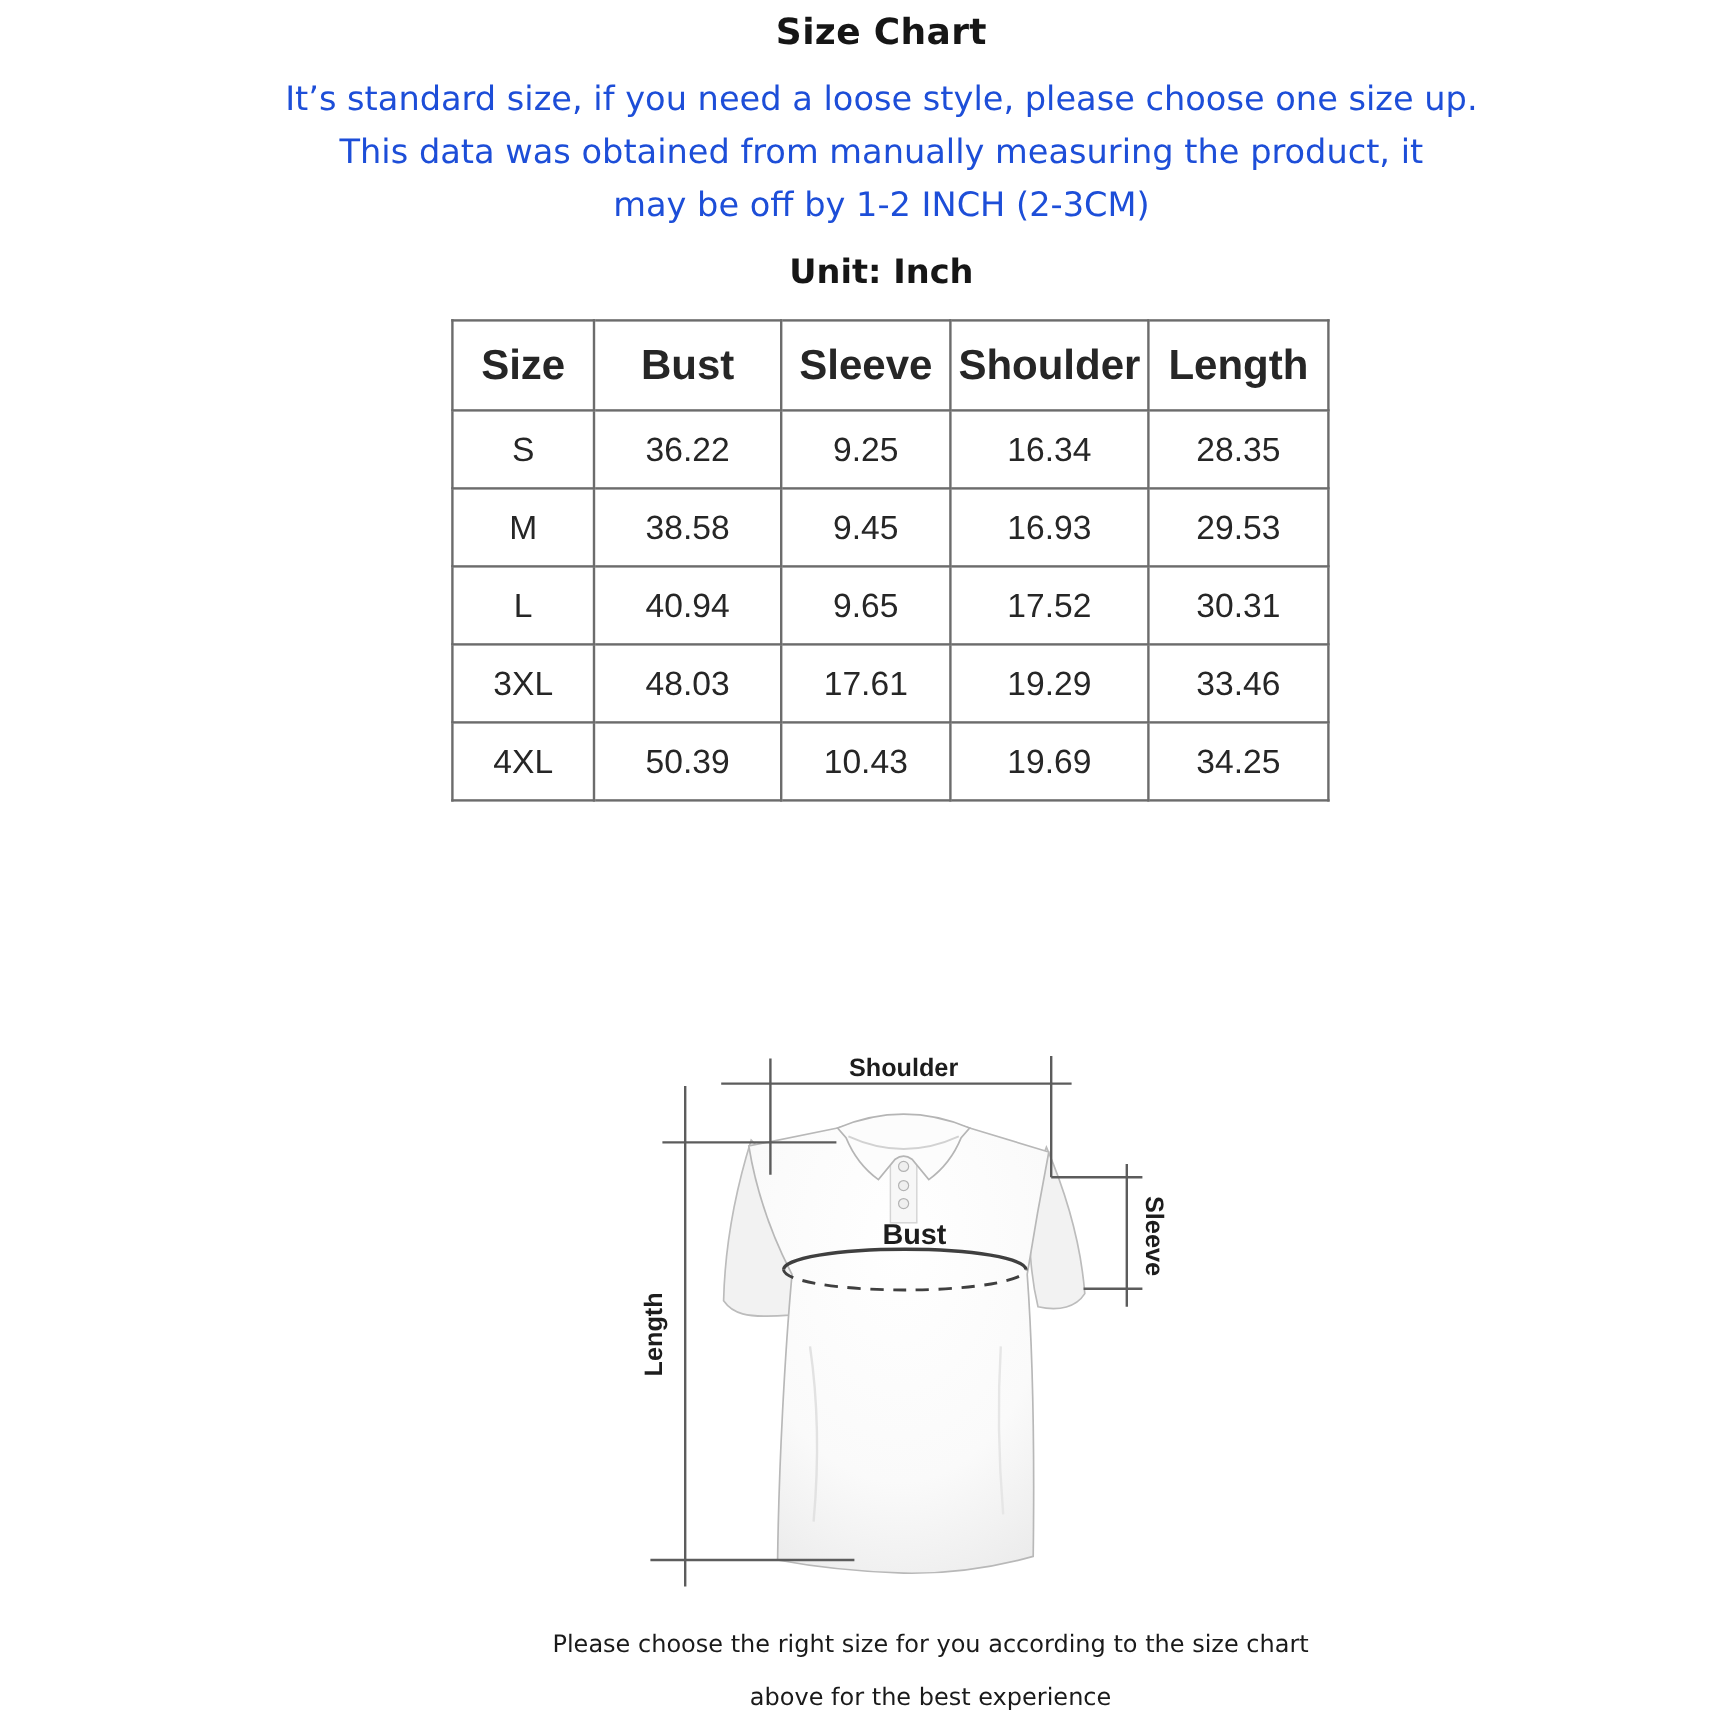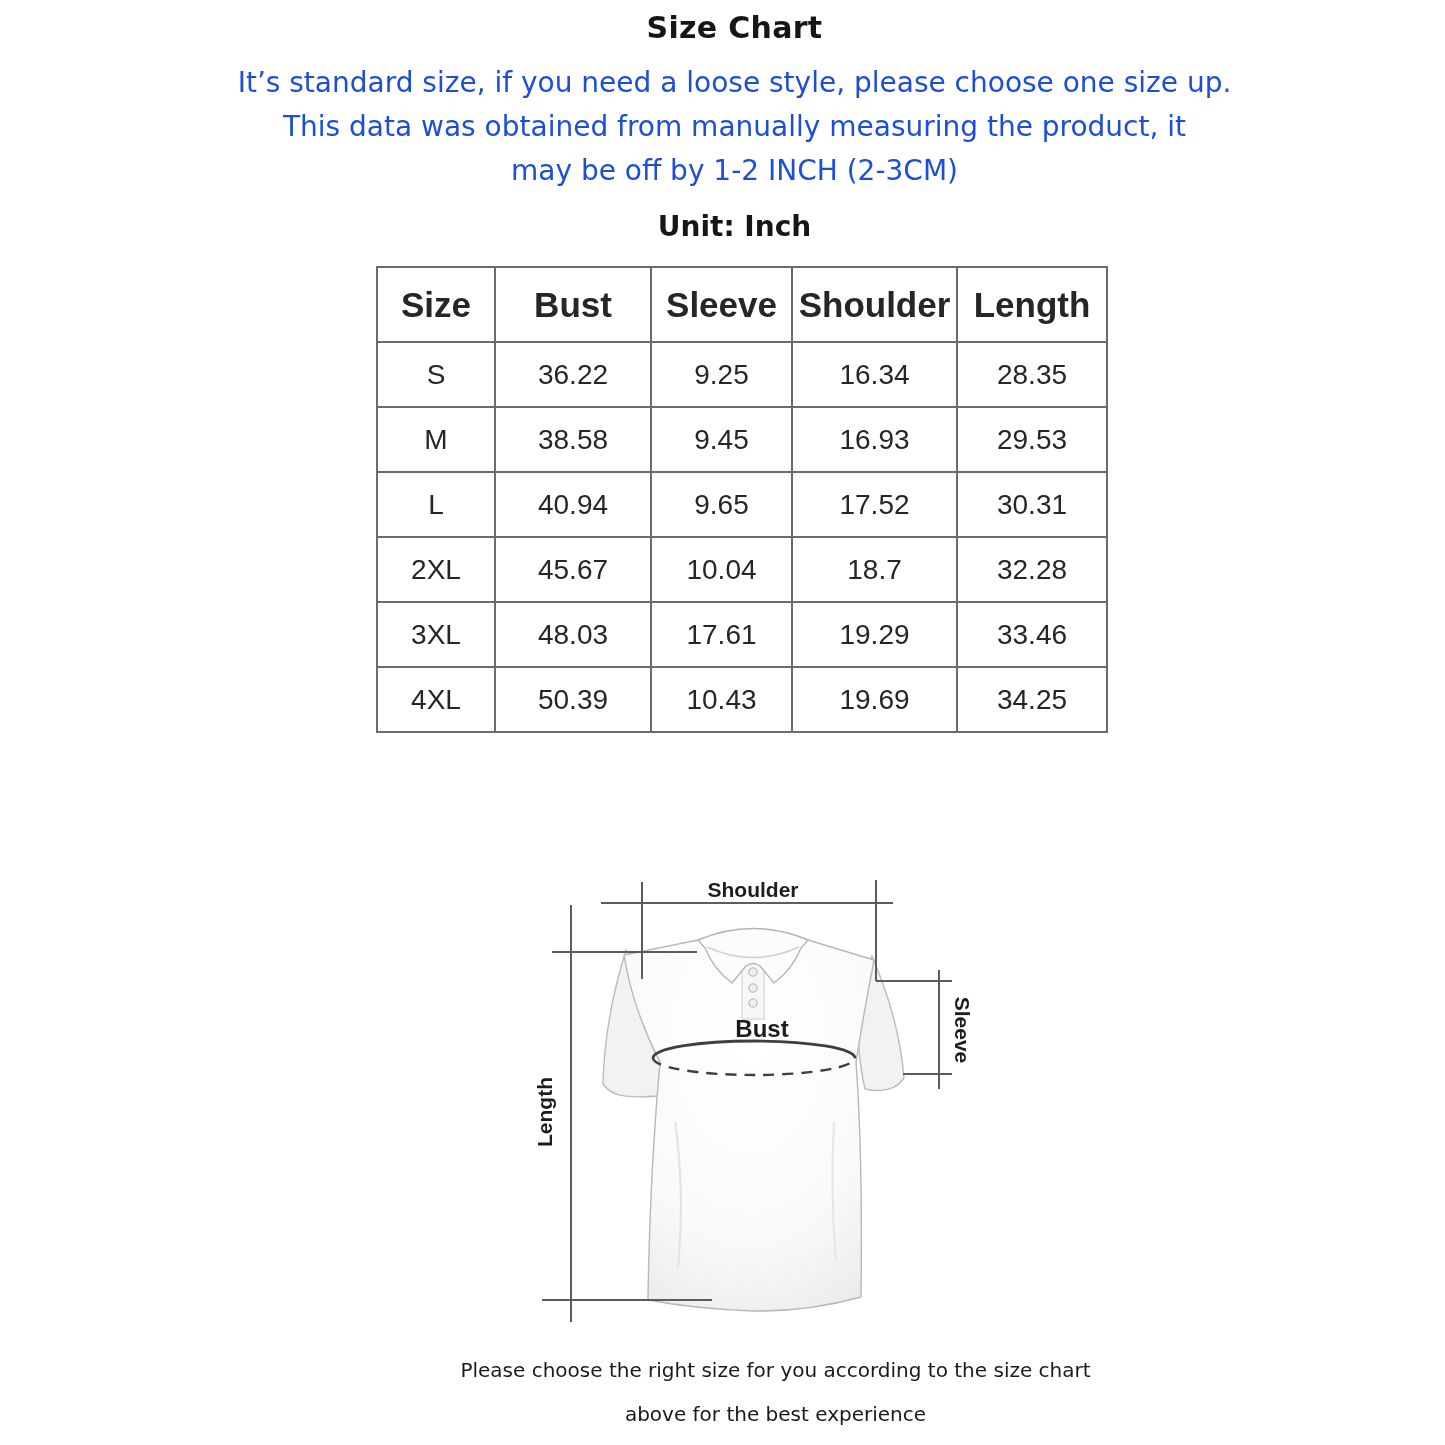--- a/index.html
+++ b/index.html
@@ -71,27 +71,20 @@
           <td>29.53</td>
         </tr>
         <tr>
           <td>L</td>
           <td>40.94</td>
           <td>9.65</td>
           <td>17.52</td>
           <td>30.31</td>
         </tr>
         <tr>
-          <td>2XL</td>
-          <td>45.67</td>
-          <td>10.04</td>
-          <td>18.7</td>
-          <td>32.28</td>
-        </tr>
-        <tr>
           <td>3XL</td>
           <td>48.03</td>
           <td>17.61</td>
           <td>19.29</td>
           <td>33.46</td>
         </tr>
         <tr>
           <td>4XL</td>
           <td>50.39</td>
           <td>10.43</td>

